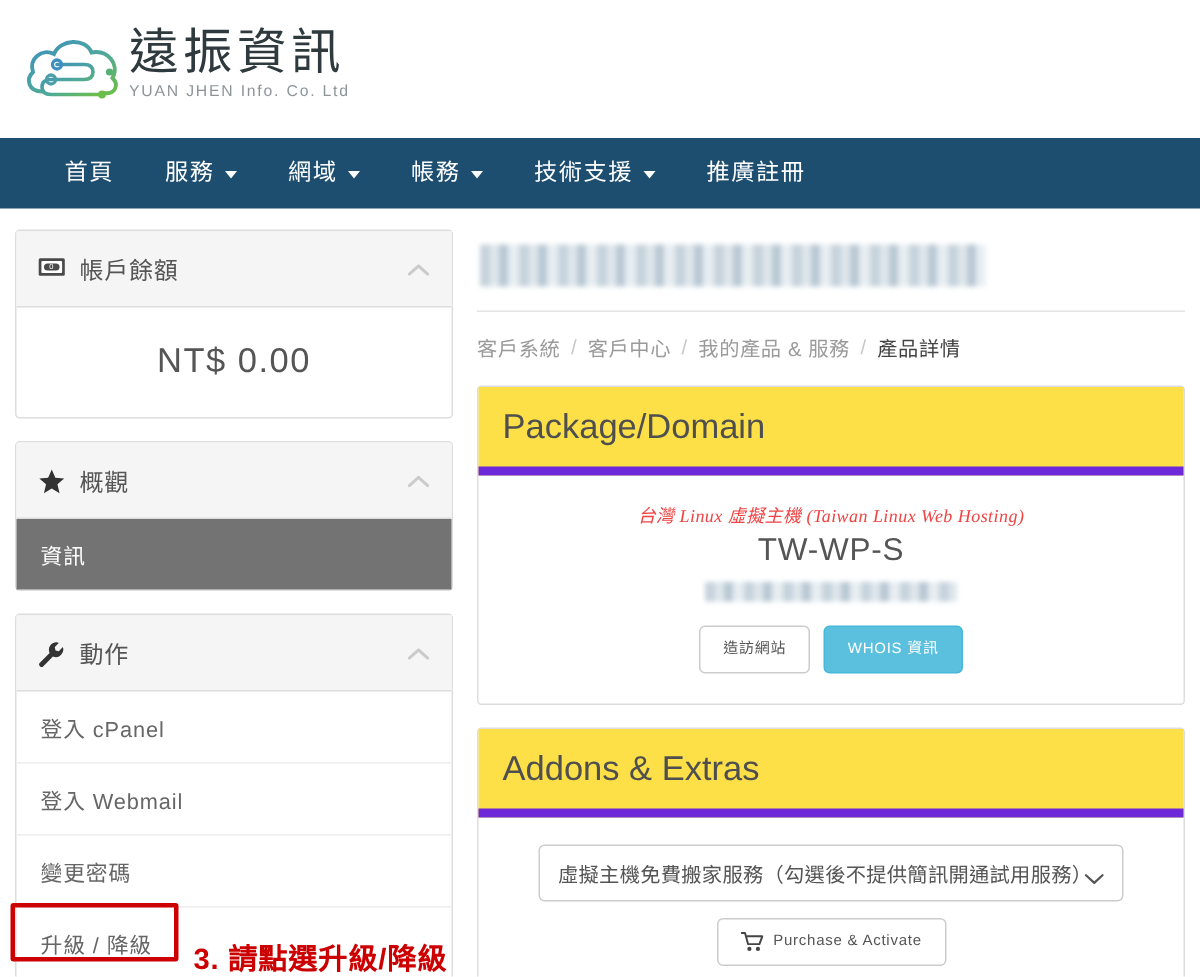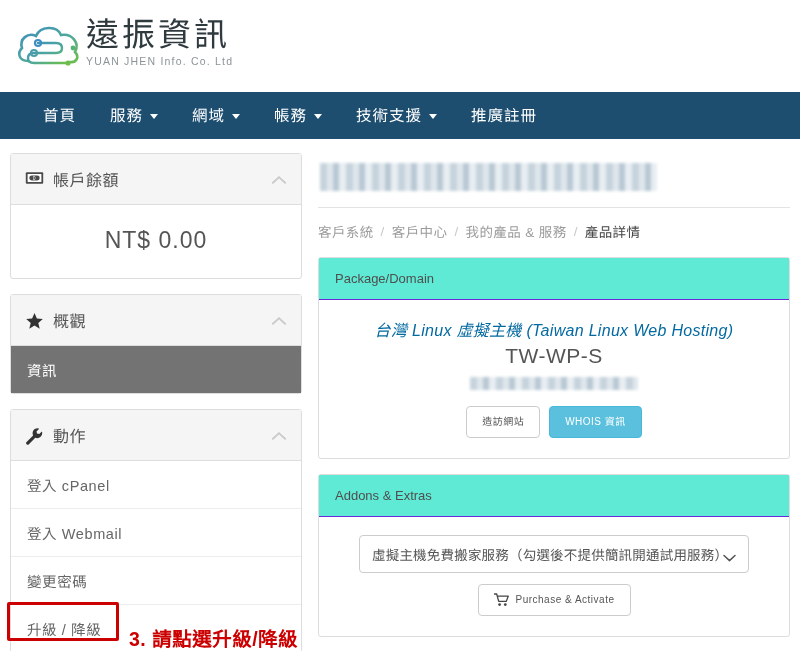--- a/index.html
+++ b/index.html
@@ -191,32 +191,33 @@
     align-items: center;
     gap: 7px;
     letter-spacing: .4px;
     padding-bottom: 16px;
   }
   .breadcrumb .crumb { cursor: pointer; }
   .breadcrumb .crumb.current { color: #444; }
   .breadcrumb .sep { color: #c8c8c8; }
 
   .card-head {
-    background: #5eead4;
-    border-bottom: 1px solid #6d28d9;
+    background: #fde047;
+    border-bottom: 6px solid #6d28d9;
     padding: 13px 16px;
-    font-size: 13px;
+    font-size: 23px;
     color: #4f4f4f;
   }
   .pkg-body { text-align: center; padding: 17px 14px 20px; }
   .pkg-name {
     font-style: italic;
-    font-size: 16px;
-    color: #0369a1;
+    font-size: 12px;
+    color: #ef4444;
     letter-spacing: .3px;
+    font-family: Liberation Serif, serif;
   }
   .pkg-code {
     font-size: 21px;
     color: #555;
     margin-top: 3px;
     letter-spacing: .5px;
   }
   .domain-redact {
     width: 168px;
     height: 13px;

